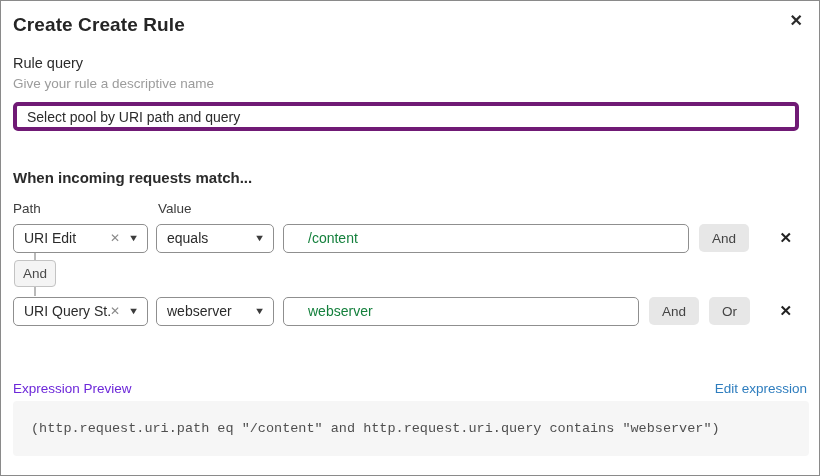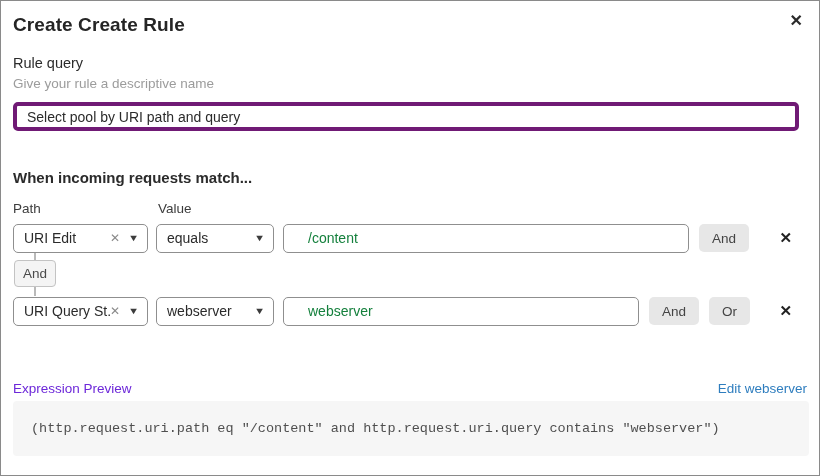--- a/index.html
+++ b/index.html
@@ -275,17 +275,17 @@
       <span class="dd-caret">▼</span>
     </div>
     <input class="value-input" type="text" value="webserver" style="">
     <button class="conj-btn">And</button>
     <button class="conj-btn">Or</button>
     <button class="row-delete">✕</button>
   </div>
 
   <div class="expr-header">
     <div class="expr-label">Expression Preview</div>
-    <a class="expr-edit-link" href="#" style="color: rgb(46, 125, 190);">Edit webserver</a>
+    <a class="expr-edit-link" href="#" style="color: rgb(46, 125, 190);">Edit expression</a>
   </div>
   <div class="expr-code">(http.request.uri.path eq "/content" and http.request.uri.query contains "webserver")</div>
 
 </div>
 
 </body></html>

